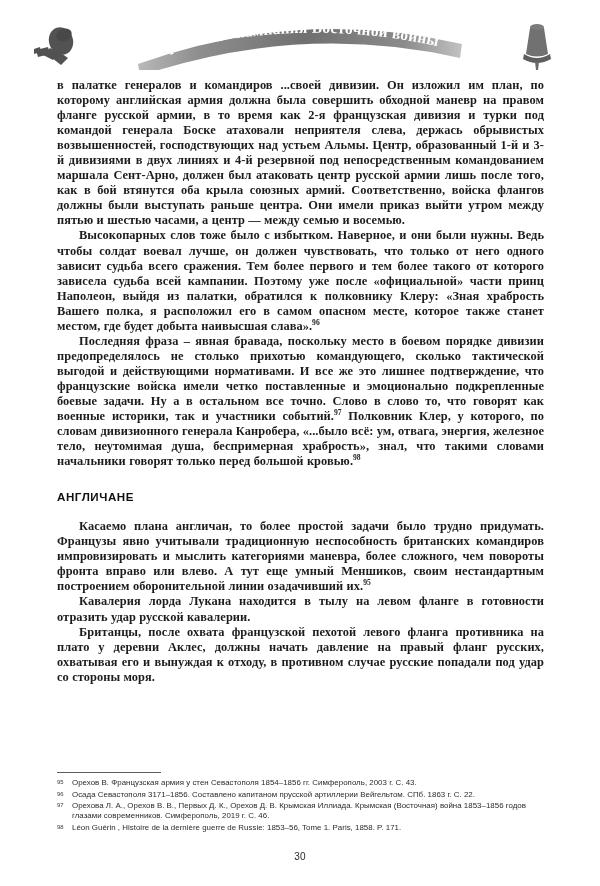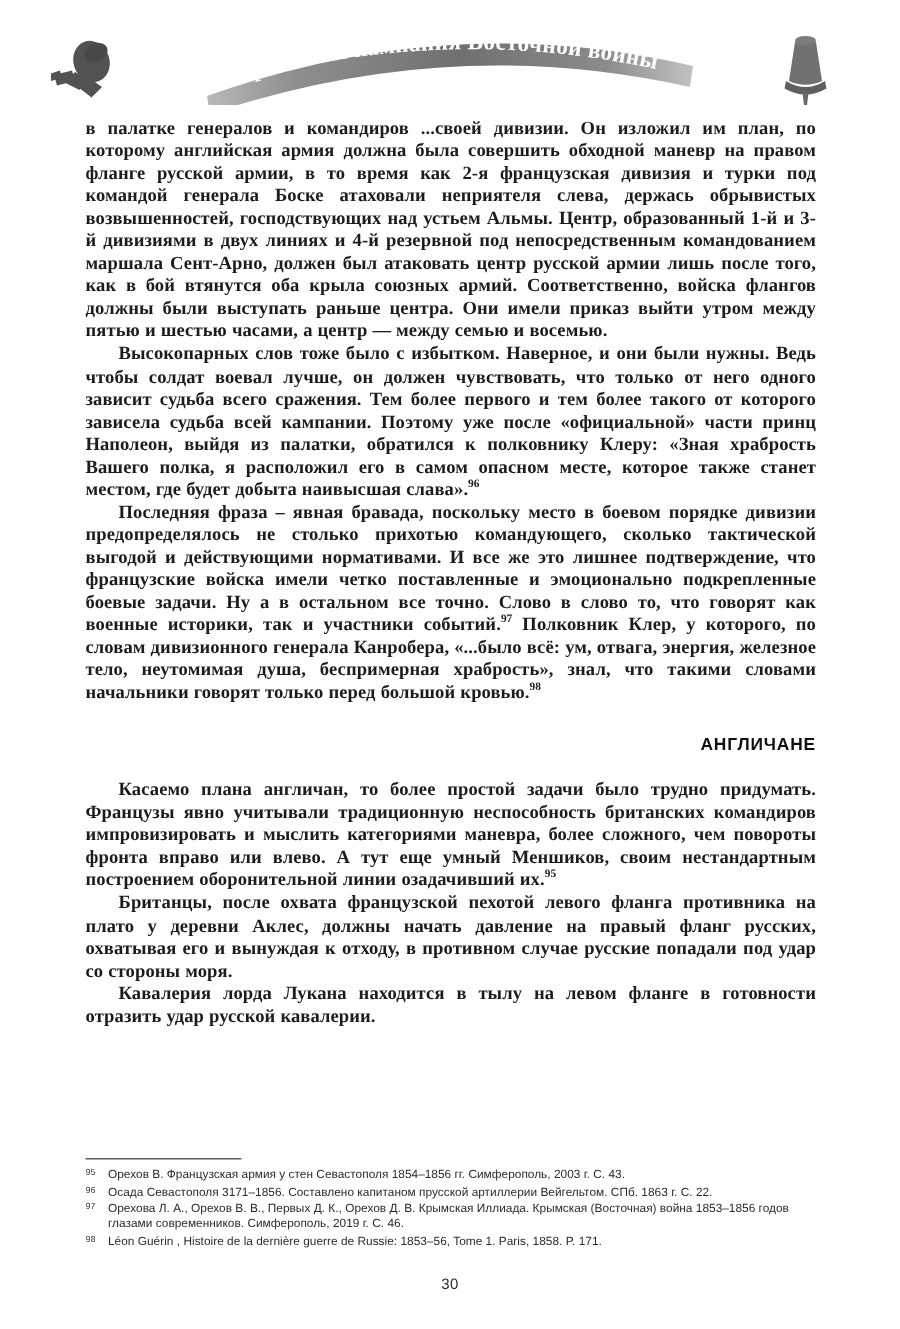--- a/index.html
+++ b/index.html
@@ -89,21 +89,20 @@
     font-family: "Liberation Sans", "DejaVu Sans", sans-serif;
     font-size: 11.6px;
     font-weight: bold;
     letter-spacing: 0.55px;
     color: #111111;
     text-transform: uppercase;
   }
   .heading-block {
     padding-top: 21px;
     padding-bottom: 16px;
-    text-align: right;
   }
 
   
   .footnotes {
     position: absolute;
     left: 57px;
     top: 772px;
     width: 487px;
   }
   .fn-rule {
@@ -212,23 +211,23 @@
     <p class="body-par"><span>Высокопарных слов тоже было с избытком. Наверное, и они были нужны. Ведь чтобы солдат воевал лучше, он должен чувствовать, что только от него одного зависит судьба всего сражения. Тем более первого и тем более такого от которого зависела судьба всей кампании. Поэтому уже после «официальной» части принц Наполеон, выйдя из палатки, обратился к полковнику Клеру: «Зная храбрость Вашего полка, я расположил его в самом опасном месте, которое также станет местом, где будет добыта наивысшая слава».</span><span class="fn-ref">96</span></p>
 
     <p class="body-par"><span>Последняя фраза – явная бравада, поскольку место в боевом порядке дивизии предопределялось не столько прихотью командующего, сколько тактической выгодой и действующими нормативами. И все же это лишнее подтверждение, что французские войска имели четко поставленные и эмоционально подкрепленные боевые задачи. Ну а в остальном все точно. Слово в слово то, что говорят как военные историки, так и участники событий.</span><span class="fn-ref">97</span><span> Полковник Клер, у которого, по словам дивизионного генерала Канробера, «...было всё: ум, отвага, энергия, железное тело, неутомимая душа, беспримерная храбрость», знал, что такими словами начальники говорят только перед большой кровью.</span><span class="fn-ref">98</span></p>
 
     <div class="heading-block">
       <h2 class="section-title">АНГЛИЧАНЕ</h2>
     </div>
 
     <p class="body-par"><span>Касаемо плана англичан, то более простой задачи было трудно придумать. Французы явно учитывали традиционную неспособность британских командиров импровизировать и мыслить категориями маневра, более сложного, чем повороты фронта вправо или влево. А тут еще умный Меншиков, своим нестандартным построением оборонительной линии озадачивший их.</span><span class="fn-ref">95</span></p>
 
+    <p class="body-par">Кавалерия лорда Лукана находится в тылу на левом фланге в готовности отразить удар русской кавалерии.</p>
+
     <p class="body-par">Британцы, после охвата французской пехотой левого фланга противника на плато у деревни Аклес, должны начать давление на правый фланг русских, охватывая его и вынуждая к отходу, в противном случае русские попадали под удар со стороны моря.</p>
-
-    <p class="body-par">Кавалерия лорда Лукана находится в тылу на левом фланге в готовности отразить удар русской кавалерии.</p>
 
   </div>
 
   <div class="footnotes">
     <div class="fn-rule"></div>
     <ul class="fn-list">
       <li class="fn-item">
         <span class="fn-num">95</span>
         <span class="fn-text">Орехов В. Французская армия у стен Севастополя 1854–1856 гг. Симферополь, 2003 г. С. 43.</span>
       </li>

